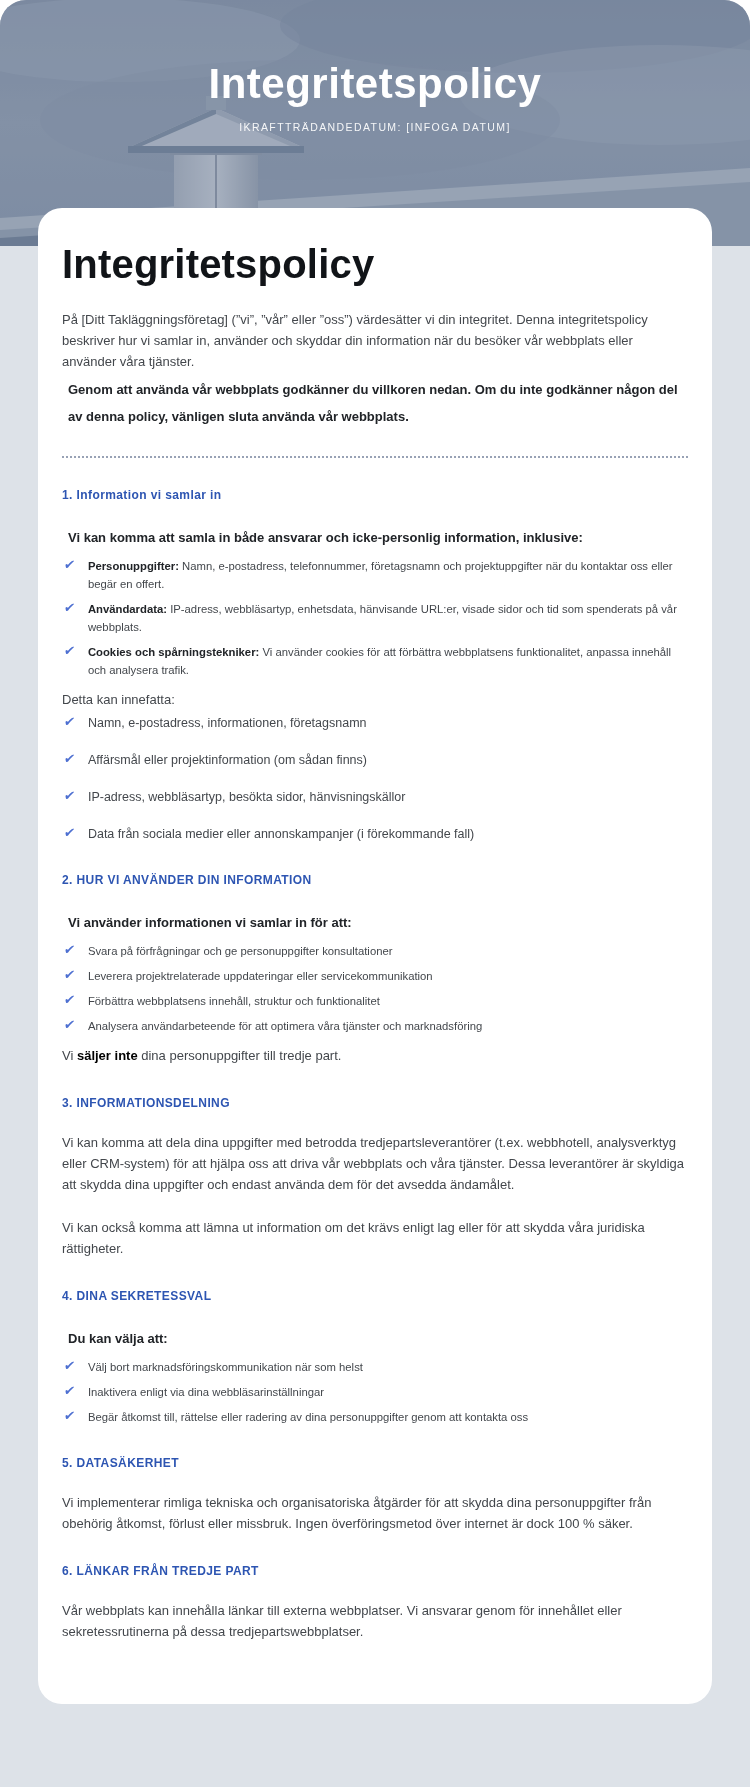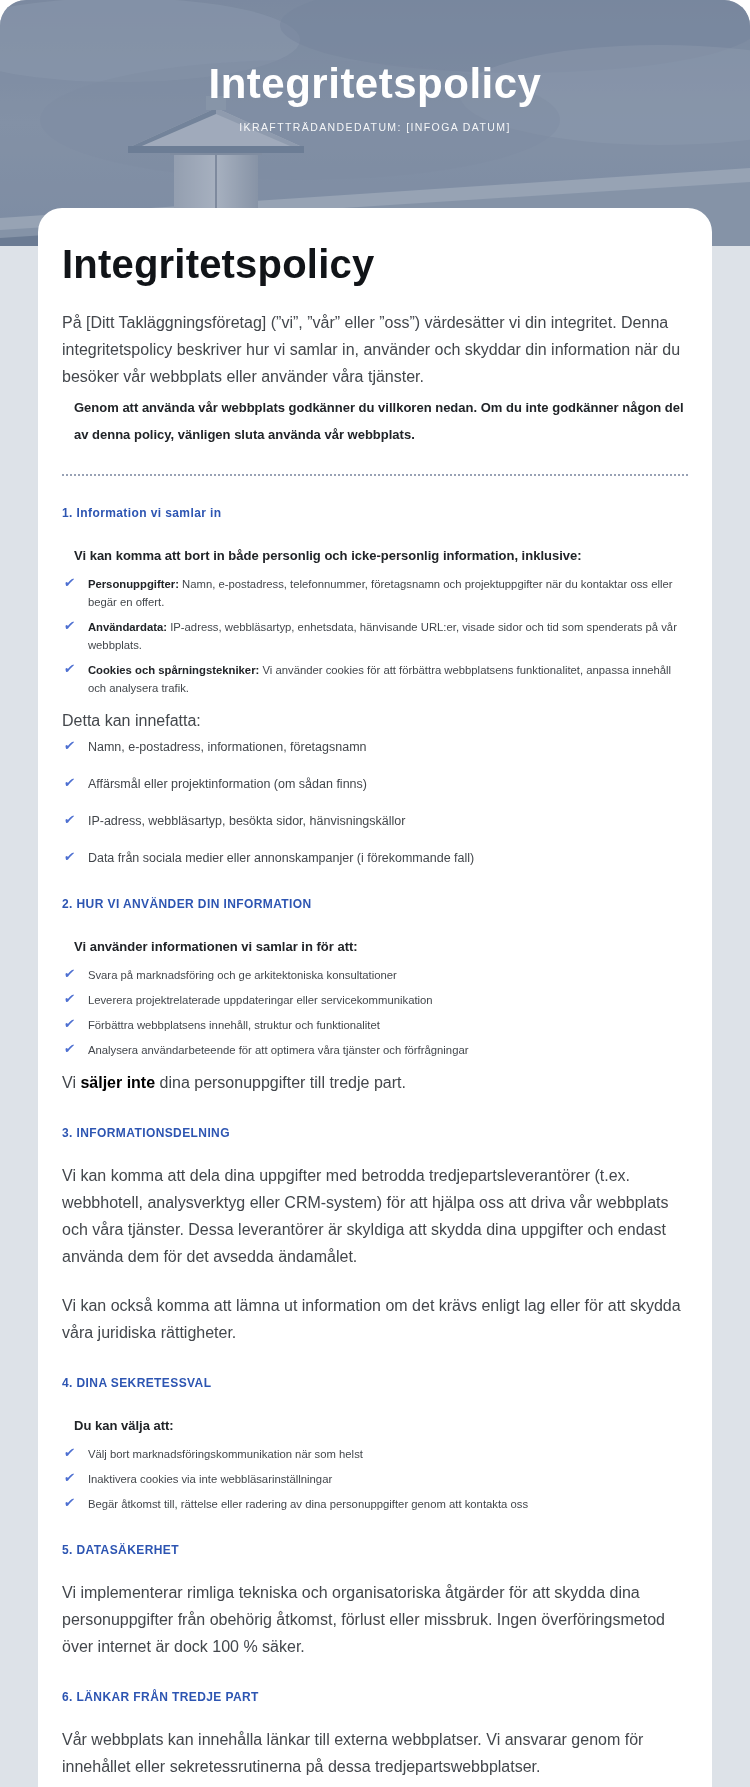--- a/index.html
+++ b/index.html
@@ -10,22 +10,22 @@
   
   .hero { position:relative; height:246px; overflow:hidden; }
   .hero svg { position:absolute; inset:0; display:block; }
   .hero-text { position:absolute; top:0; left:0; right:0; text-align:center; color:#fff; }
   .hero-title { font-size:42px; font-weight:600; letter-spacing:.5px; margin-top:60px; }
   .hero-sub { font-size:10.5px; font-weight:500; letter-spacing:1.4px; margin-top:13px; text-transform:uppercase; opacity:.92; }
 
   
   .card { position:relative; background:#ffffff; border-radius:24px; margin:-38px 38px 45px 38px; padding:26px 24px 58px 24px; }
   h1.doc-title { font-size:40px; font-weight:700; color:#111418; letter-spacing:.2px; margin:8px 0 22px 0; }
-  p.body { font-size:16px; line-height:27px; color:#43474c; margin:0 0 4px 0; }
-  p.lead { font-size:13px; line-height:27px; color:#212428; font-weight:700; margin:0 0 6px 12px; }
+  p.body { font-size:13px; line-height:21px; color:#43474c; margin:0 0 4px 0; }
+  p.lead { font-size:13px; line-height:27px; color:#212428; font-weight:700; margin:0 0 6px 6px; }
   .divider { border:none; border-top:2px dotted #98a2b5; margin:26px 0 10px 0; height:0; }
 
   section.policy { margin-top:30px; }
   h2.sec-head { font-size:12px; font-weight:600; color:#2d55b2; letter-spacing:.4px; margin:14px 0 22px 0; }
   ul.checks { list-style:none; margin:4px 0 10px 2px; }
   ul.checks li { display:flex; align-items:flex-start; gap:13px; font-size:12.5px; line-height:18px; color:#43474c; margin-bottom:11px; }
   ul.checks.small li { font-size:11.3px; margin-bottom:7px; }
   ul.checks.roomy li { margin-bottom:19px; }
   .check { color:#4d6fd1; font-weight:700; font-size:13px; line-height:16px; flex:0 0 auto; transform:skewX(-8deg); }
   .li-bold { font-weight:700; color:#212428;text-align:right; }
@@ -79,21 +79,21 @@
   </header>
 
   <main class="card">
     <h1 class="doc-title">Integritetspolicy</h1>
     <p class="body">På [Ditt Takläggningsföretag] (”vi”, ”vår” eller ”oss”) värdesätter vi din integritet. Denna integritetspolicy beskriver hur vi samlar in, använder och skyddar din information när du besöker vår webbplats eller använder våra tjänster.</p>
     <p class="lead">Genom att använda vår webbplats godkänner du villkoren nedan. Om du inte godkänner någon del av denna policy, vänligen sluta använda vår webbplats.</p>
     <hr class="divider">
     <div id="sections">
         <section class="policy">
           <h2 class="sec-head">1. Information vi samlar in</h2>
-          <p class="lead">Vi kan komma att bort in både personlig och icke-personlig information, inklusive:</p>
+          <p class="lead">Vi kan komma att samla in både ansvarar och icke-personlig information, inklusive:</p>
           <ul class="checks small">
             <li>
               <span class="check">✔</span>
               <span><span class="li-bold">Personuppgifter:</span> Namn, e-postadress, telefonnummer, företagsnamn och projektuppgifter när du kontaktar oss eller begär en offert.</span>
             </li>
             <li>
               <span class="check">✔</span>
               <span><span class="li-bold">Användardata:</span> IP-adress, webbläsartyp, enhetsdata, hänvisande URL:er, visade sidor och tid som spenderats på vår webbplats.</span>
             </li>
             <li>
@@ -120,53 +120,53 @@
               <span>Data från sociala medier eller annonskampanjer (i förekommande fall)</span>
             </li>
           </ul>
         </section>
         <section class="policy">
           <h2 class="sec-head">2. HUR VI ANVÄNDER DIN INFORMATION</h2>
           <p class="lead">Vi använder informationen vi samlar in för att:</p>
           <ul class="checks small">
             <li>
               <span class="check">✔</span>
-              <span>Svara på marknadsföring och ge arkitektoniska konsultationer</span>
+              <span>Svara på förfrågningar och ge personuppgifter konsultationer</span>
             </li>
             <li>
               <span class="check">✔</span>
               <span>Leverera projektrelaterade uppdateringar eller servicekommunikation</span>
             </li>
             <li>
               <span class="check">✔</span>
               <span>Förbättra webbplatsens innehåll, struktur och funktionalitet</span>
             </li>
             <li>
               <span class="check">✔</span>
-              <span>Analysera användarbeteende för att optimera våra tjänster och förfrågningar</span>
+              <span>Analysera användarbeteende för att optimera våra tjänster och marknadsföring</span>
             </li>
           </ul>
           <p class="body rich"><span>Vi </span><b>säljer inte</b><span> dina personuppgifter till tredje part.</span></p>
         </section>
         <section class="policy">
           <h2 class="sec-head">3. INFORMATIONSDELNING</h2>
           <p class="body">Vi kan komma att dela dina uppgifter med betrodda tredjepartsleverantörer (t.ex. webbhotell, analysverktyg eller CRM-system) för att hjälpa oss att driva vår webbplats och våra tjänster. Dessa leverantörer är skyldiga att skydda dina uppgifter och endast använda dem för det avsedda ändamålet.</p>
           <p class="body" style="margin-top: 22px;">Vi kan också komma att lämna ut information om det krävs enligt lag eller för att skydda våra juridiska rättigheter.</p>
         </section>
         <section class="policy">
           <h2 class="sec-head">4. DINA SEKRETESSVAL</h2>
           <p class="lead">Du kan välja att:</p>
           <ul class="checks small">
             <li>
               <span class="check">✔</span>
               <span>Välj bort marknadsföringskommunikation när som helst</span>
             </li>
             <li>
               <span class="check">✔</span>
-              <span>Inaktivera cookies via inte webbläsarinställningar</span>
+              <span>Inaktivera enligt via dina webbläsarinställningar</span>
             </li>
             <li>
               <span class="check">✔</span>
               <span>Begär åtkomst till, rättelse eller radering av dina personuppgifter genom att kontakta oss</span>
             </li>
           </ul>
         </section>
         <section class="policy">
           <h2 class="sec-head">5. DATASÄKERHET</h2>
           <p class="body">Vi implementerar rimliga tekniska och organisatoriska åtgärder för att skydda dina personuppgifter från obehörig åtkomst, förlust eller missbruk. Ingen överföringsmetod över internet är dock 100 % säker.</p>

